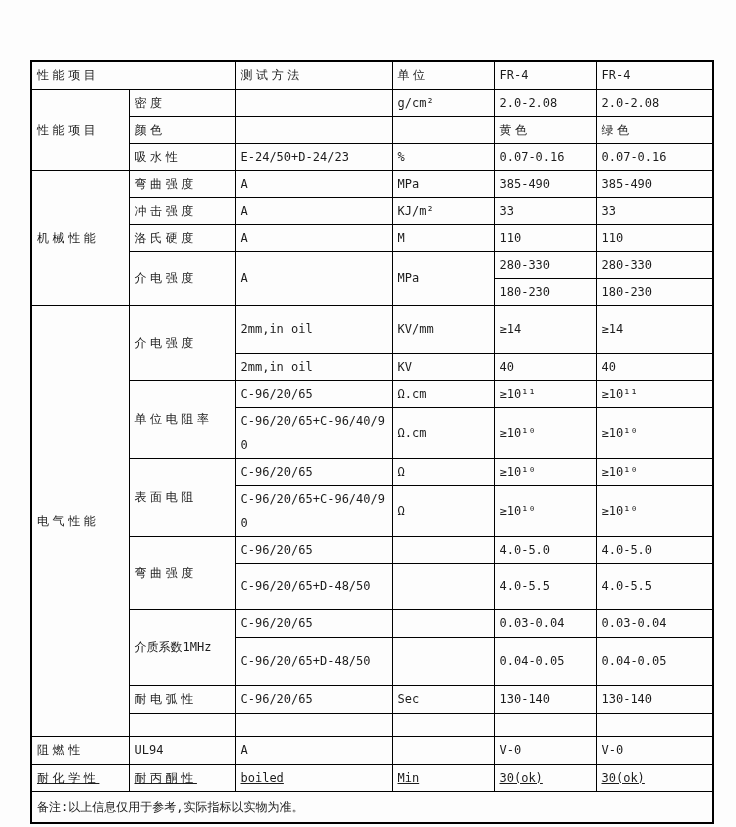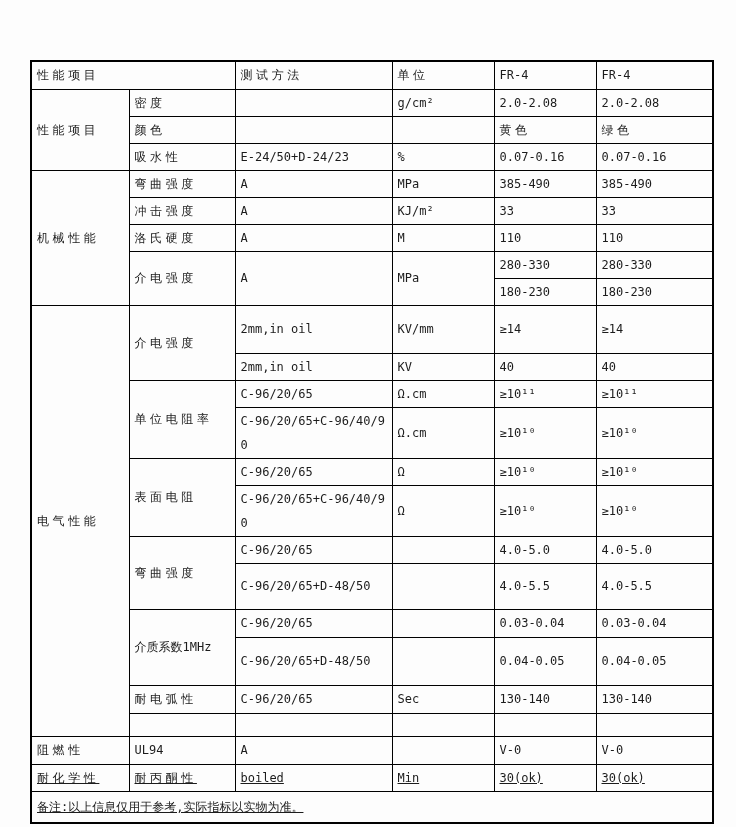--- a/index.html
+++ b/index.html
@@ -199,18 +199,18 @@
           <td>V-0</td>
         </tr>
         <tr style="height: 26px; text-decoration: underline;">
           <td class="cjk">耐化学性</td>
           <td class="cjk">耐丙酮性</td>
           <td>boiled</td>
           <td>Min</td>
           <td>30(ok)</td>
           <td>30(ok)</td>
         </tr>
-        <tr style="height: 32px; text-decoration: underline;">
+        <tr style="height: 32px;">
           <td colspan="6">备注:以上信息仅用于参考,实际指标以实物为准。</td>
         </tr>
       </tbody>
   </table>
 </div>
 
 </body></html>

